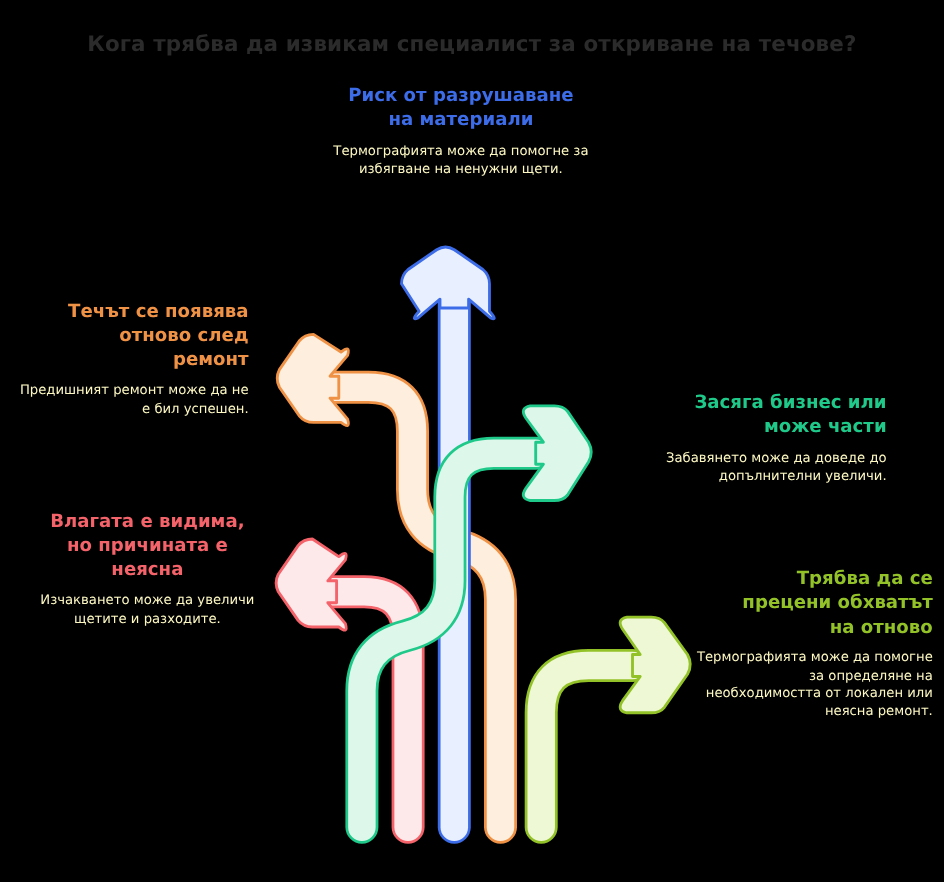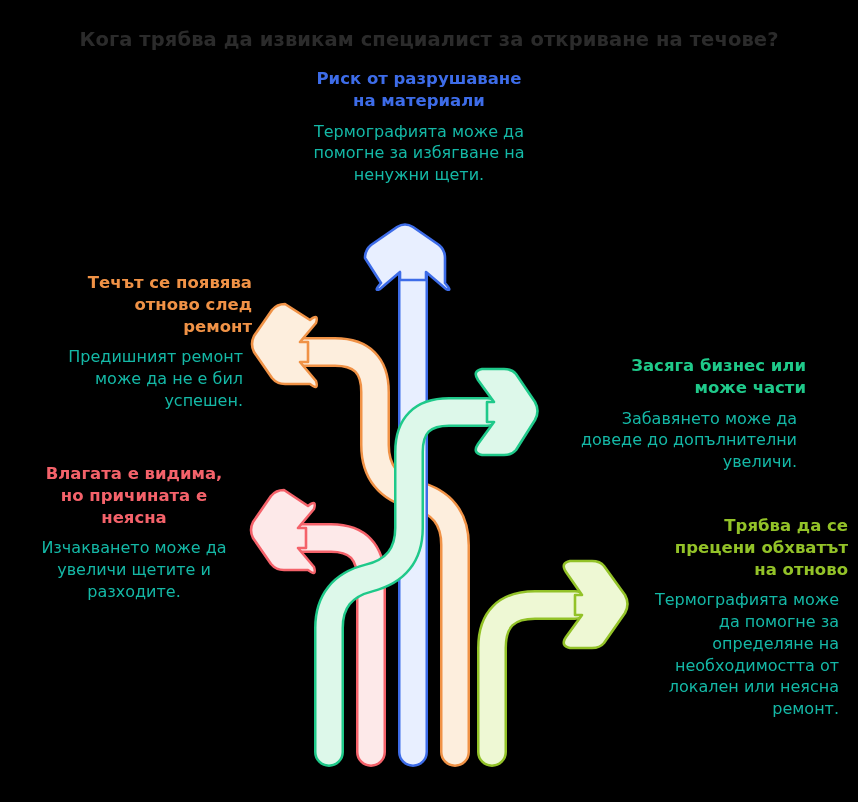--- a/index.html
+++ b/index.html
@@ -41,38 +41,38 @@
   .node {
     position: absolute;
   }
   .node .head {
     font-size: 16.5px;
     font-weight: bold;
     line-height: 1.32;
     margin: 0 0 9px 0;
   }
   .node .body {
-    font-size: 16px;
+    font-size: 12px;
     line-height: 1.36;
-    color: #14b8a6;
-    margin: 9px;
+    color: #fef9c3;
+    margin: 0;
   }
 
   
   #node-material {
     left: 299px;
-    top: 68px;
+    top: 76px;
     width: 240px;
     text-align: center;
   }
   #node-material .head { color: #3d6ce8; }
 
   
   #node-repeat {
-    left: 40px;
+    left: 14px;
     top: 272px;
     width: 212px;
     text-align: right;
   }
   #node-repeat .head { color: #f09246; }
 
   
   #node-moisture {
     left: 28px;
     top: 463px;

